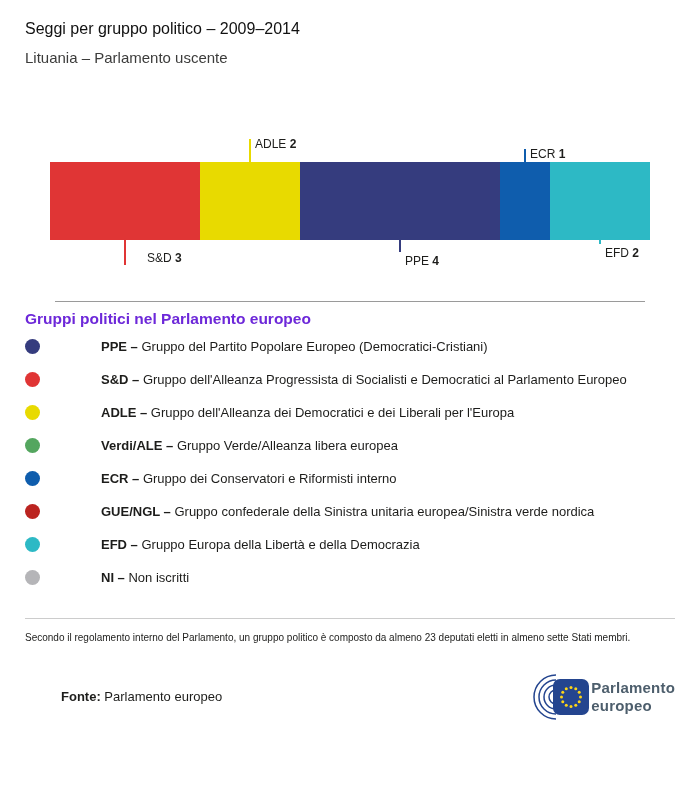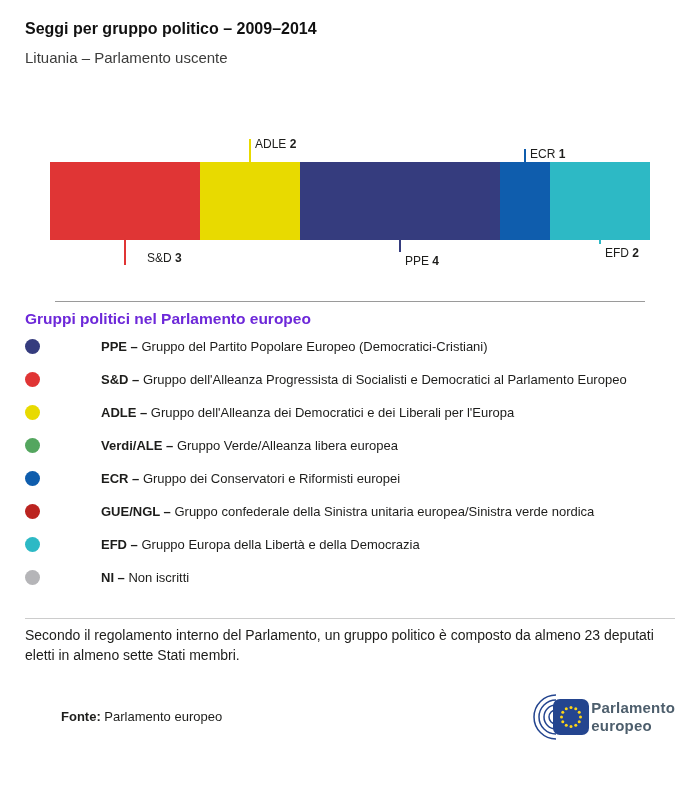--- a/index.html
+++ b/index.html
@@ -7,21 +7,21 @@
   body {
     width:700px; height:786px; overflow:hidden;
     font-family:"Liberation Sans", sans-serif;
     color:#1d1d1b;
     position:relative;
   }
   .page { padding:0 25px; }
 
   
   .header { padding-top:20px; }
-  .title { font-size:16px; font-weight:bold; color:#111; }
+  .title { font-size:16px; font-weight:normal; color:#111; }
   .subtitle { margin-top:11px; font-size:15px; color:#3c3c3b; }
 
   
   .chart-area { position:relative; width:600px; height:166px; margin:51px auto 0; }
   .bar { position:absolute; left:0; top:45px; width:100%; height:78px; display:flex; }
   .segment { height:100%; }
   .callout-line { position:absolute; width:2px; }
   .callout-label { position:absolute; font-size:12px; white-space:nowrap; color:#1d1d1b; line-height:1.2; }
   .callout-label b { font-weight:bold; }
 
@@ -37,21 +37,21 @@
   
   .legend-heading { margin-top:8px; font-size:15.5px; font-weight:bold; color:#6d28d9; }
   .legend { margin-top:2px; }
   .legend-item { display:flex; align-items:center; height:33px; }
   .dot { width:15px; height:15px; border-radius:50%; margin-right:15px; flex:none; }
   .legend-text { font-size:13px; color:#1d1d1b; }
   .legend-text b { font-weight:bold;padding-left:46px; }
 
   
   .divider { border:none; border-top:1px solid #cccccc; margin-top:24px; }
-  .footnote { margin-top:6px; font-size:14px; line-height:1.45; color:#1d1d1b; }
+  .footnote { margin-top:12px; font-size:10px; line-height:1.45; color:#1d1d1b; }
   .footer { margin-top:28px; display:flex; justify-content:space-between; align-items:center; }
   .source { font-size:13px; }
   .source b { font-weight:bold;padding-left:36px; }
   .logo-group { display:flex; align-items:center; }
   .logo-text { font-size:15px; line-height:1.15; color:#4d5e6c; font-weight:bold; letter-spacing:0.2px; }
 </style>
 </head>
 <body>
 
 <div class="page">
@@ -101,21 +101,21 @@
       <div class="legend-item">
         <span class="dot" style="background: rgb(232, 218, 0);"></span>
         <span class="legend-text"><b>ADLE – </b><span>Gruppo dell'Alleanza dei Democratici e dei Liberali per l'Europa</span></span>
       </div>
       <div class="legend-item">
         <span class="dot" style="background: rgb(84, 166, 95);"></span>
         <span class="legend-text"><b>Verdi/ALE – </b><span>Gruppo Verde/Alleanza libera europea</span></span>
       </div>
       <div class="legend-item">
         <span class="dot" style="background: rgb(15, 93, 173);"></span>
-        <span class="legend-text"><b>ECR – </b><span>Gruppo dei Conservatori e Riformisti europei</span></span>
+        <span class="legend-text"><b>ECR – </b><span>Gruppo dei Conservatori e Riformisti interno</span></span>
       </div>
       <div class="legend-item">
         <span class="dot" style="background: rgb(187, 36, 32);"></span>
         <span class="legend-text"><b>GUE/NGL – </b><span>Gruppo confederale della Sinistra unitaria europea/Sinistra verde nordica</span></span>
       </div>
       <div class="legend-item">
         <span class="dot" style="background: rgb(45, 185, 197);"></span>
         <span class="legend-text"><b>EFD – </b><span>Gruppo Europa della Libertà e della Democrazia</span></span>
       </div>
       <div class="legend-item">

